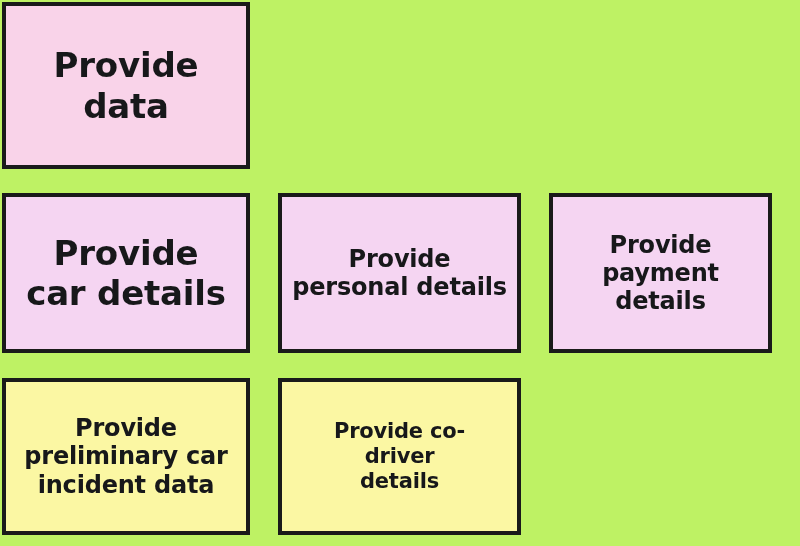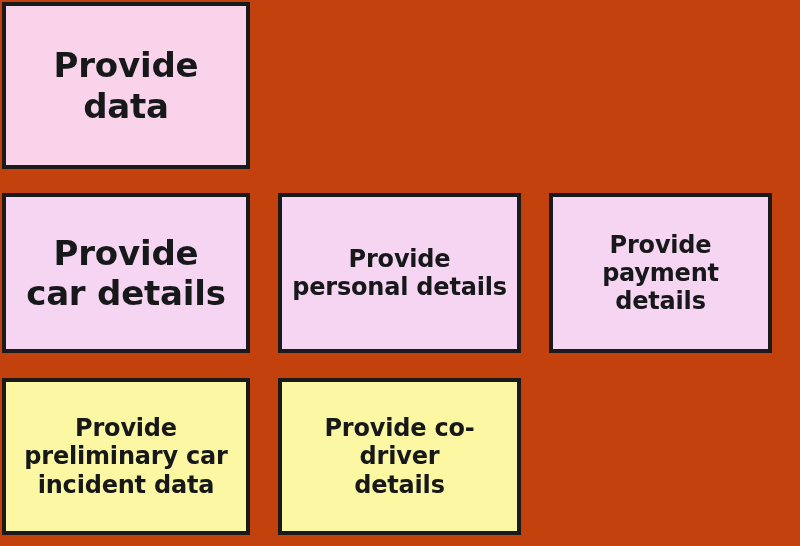--- a/index.html
+++ b/index.html
@@ -11,21 +11,21 @@
   body {
     width: 800px;
     height: 546px;
     font-family: "DejaVu Sans", "Liberation Sans", sans-serif;
     overflow: hidden;
   }
   #diagram-canvas {
     position: relative;
     width: 800px;
     height: 546px;
-    background: #c2410c;
+    background: #bef264;
   }
   .node {
     position: absolute;
     box-sizing: border-box;
     border: 4px solid #1a1a1a;
     display: flex;
     align-items: center;
     justify-content: center;
     text-align: center;
     color: #17181a;
@@ -49,21 +49,21 @@
   #node-provide-prelim      { left: 2px;   top: 378px; width: 248px; height: 157px; }
   #node-provide-codriver    { left: 278px; top: 378px; width: 243px; height: 157px; }
 
   
   .fill-pink   { background: #f9d3e9; }
   .fill-lilac  { background: #f5d5f2; }
   .fill-yellow { background: #fbf7a3; }
 
   
   .size-xl { font-size: 34px; }
-  .size-lg { font-size: 24px; }
+  .size-lg { font-size: 21px; }
   .size-md { font-size: 24px; }
 </style>
 </head>
 <body>
 
 <div id="diagram-canvas">
 
   <div class="node fill-pink size-xl" id="node-provide-data">
     <span class="node-label">Provide
 data</span>

